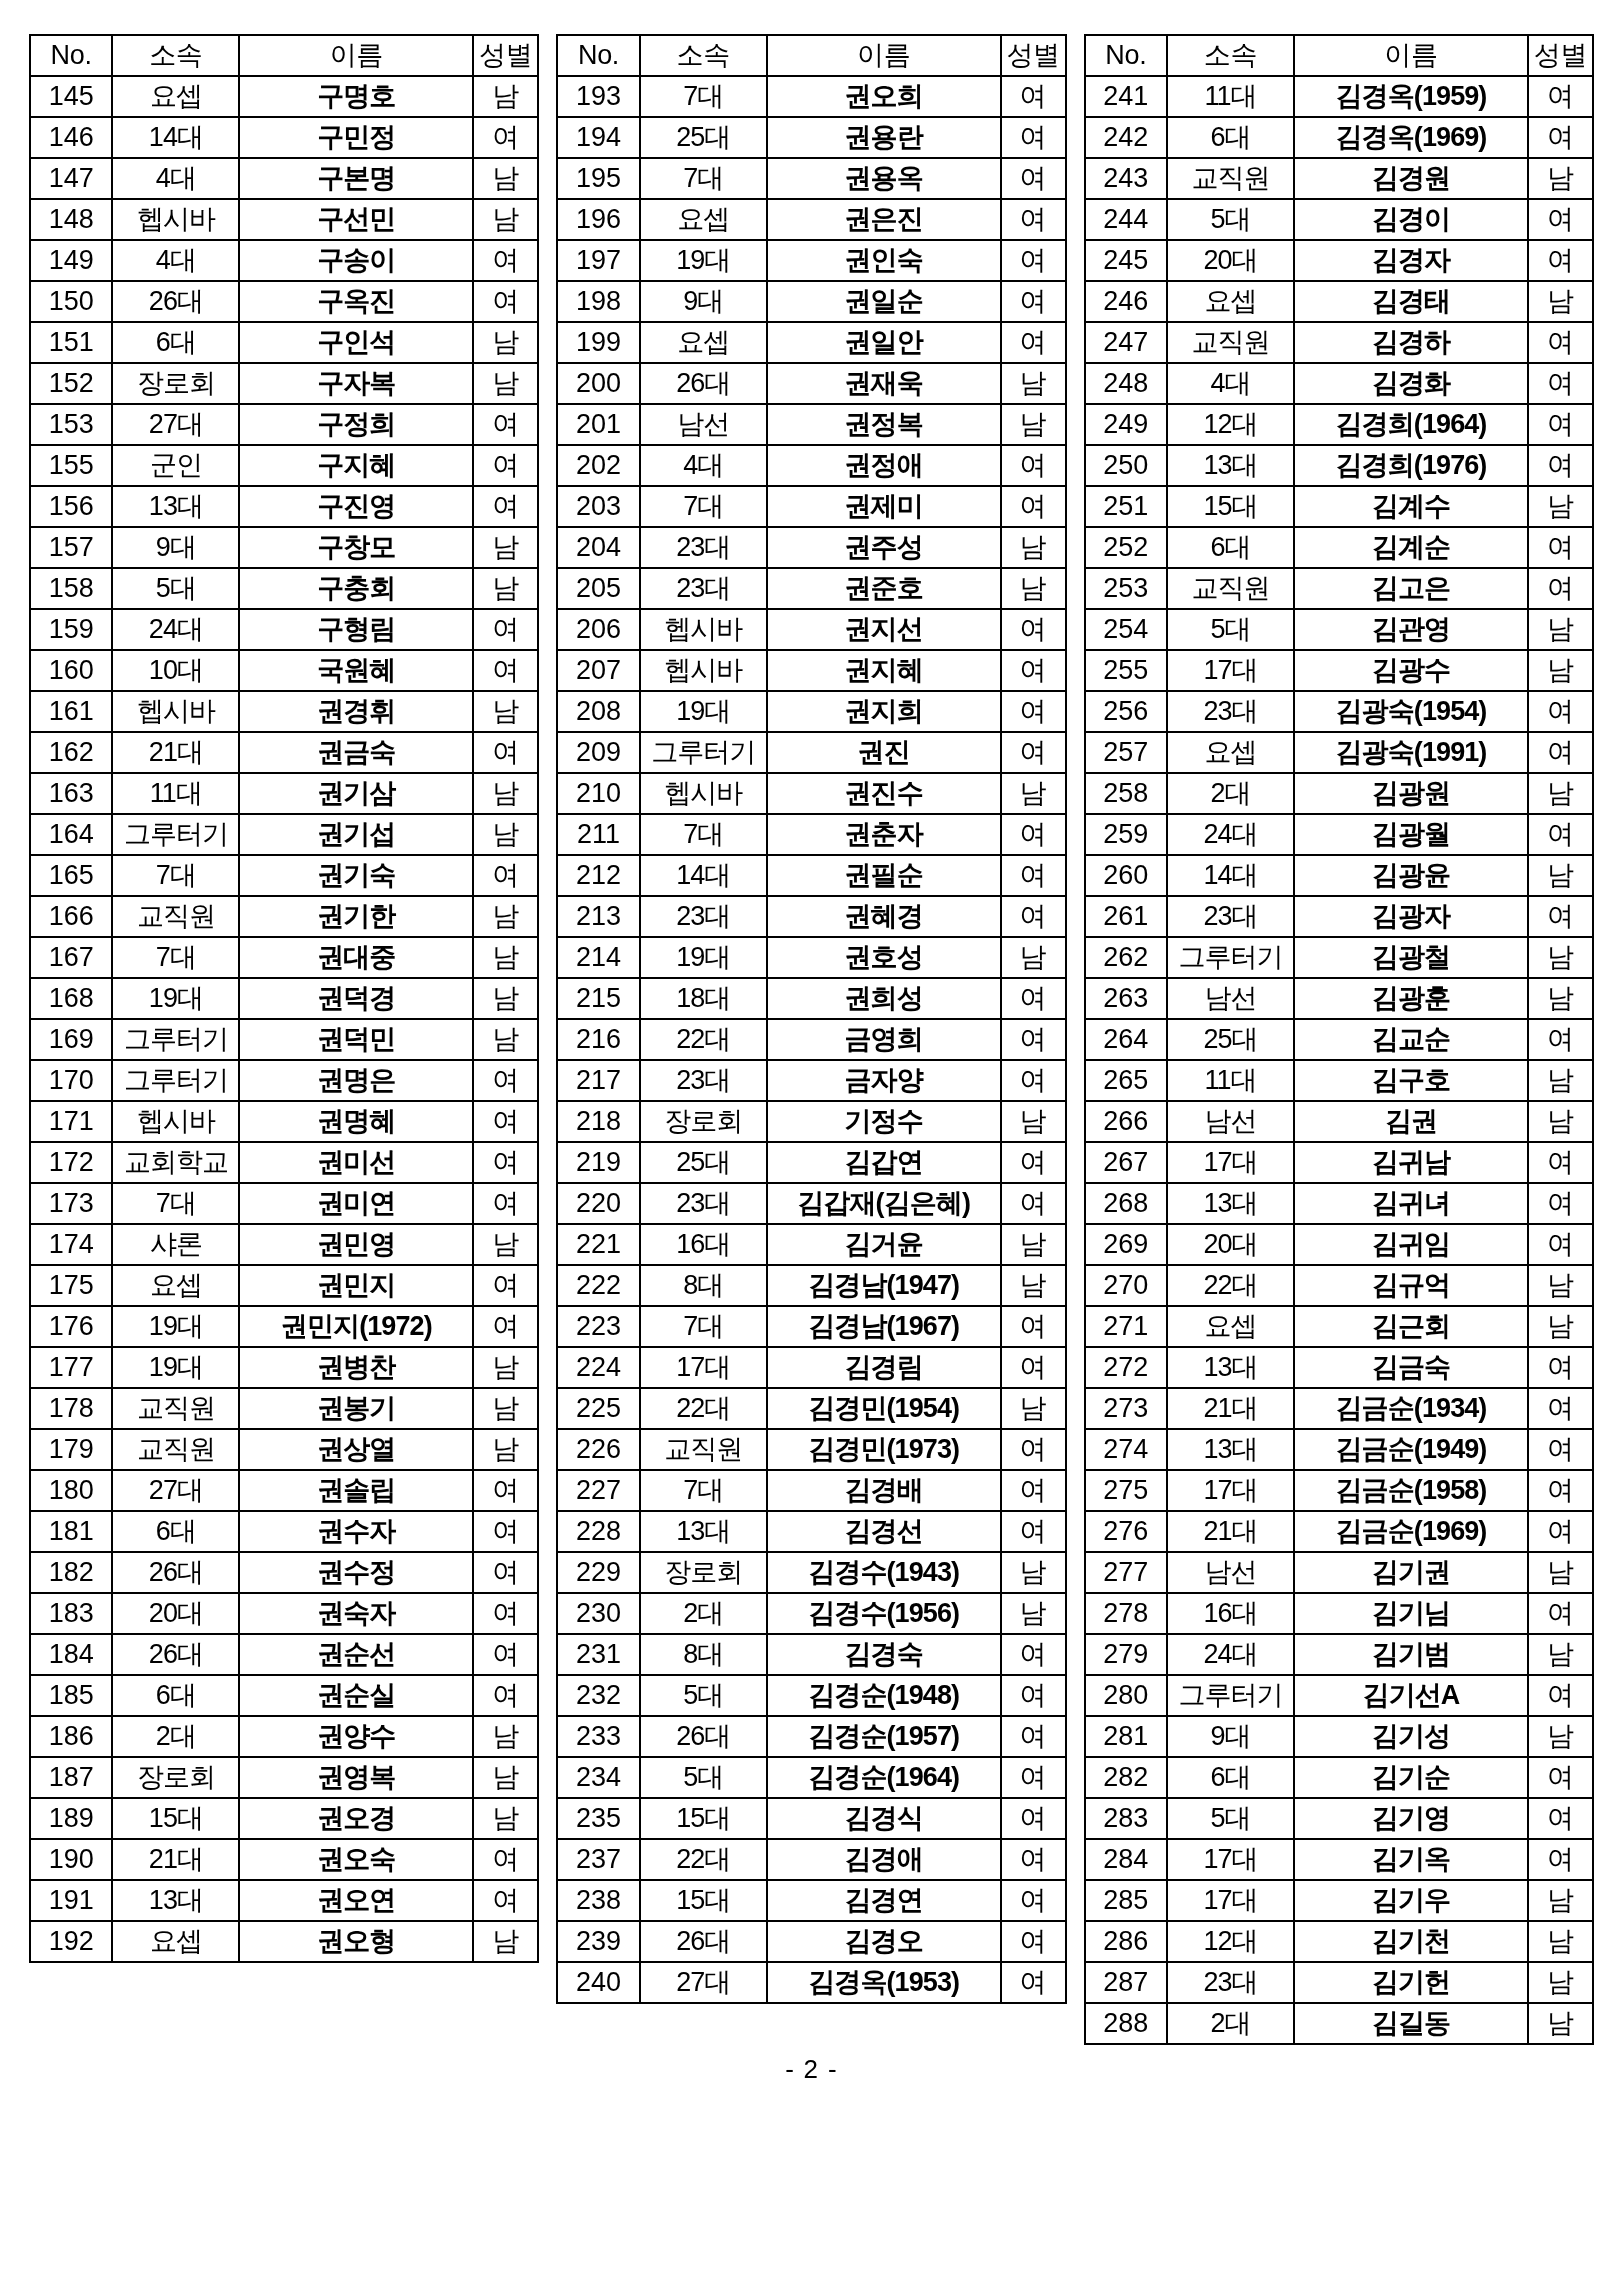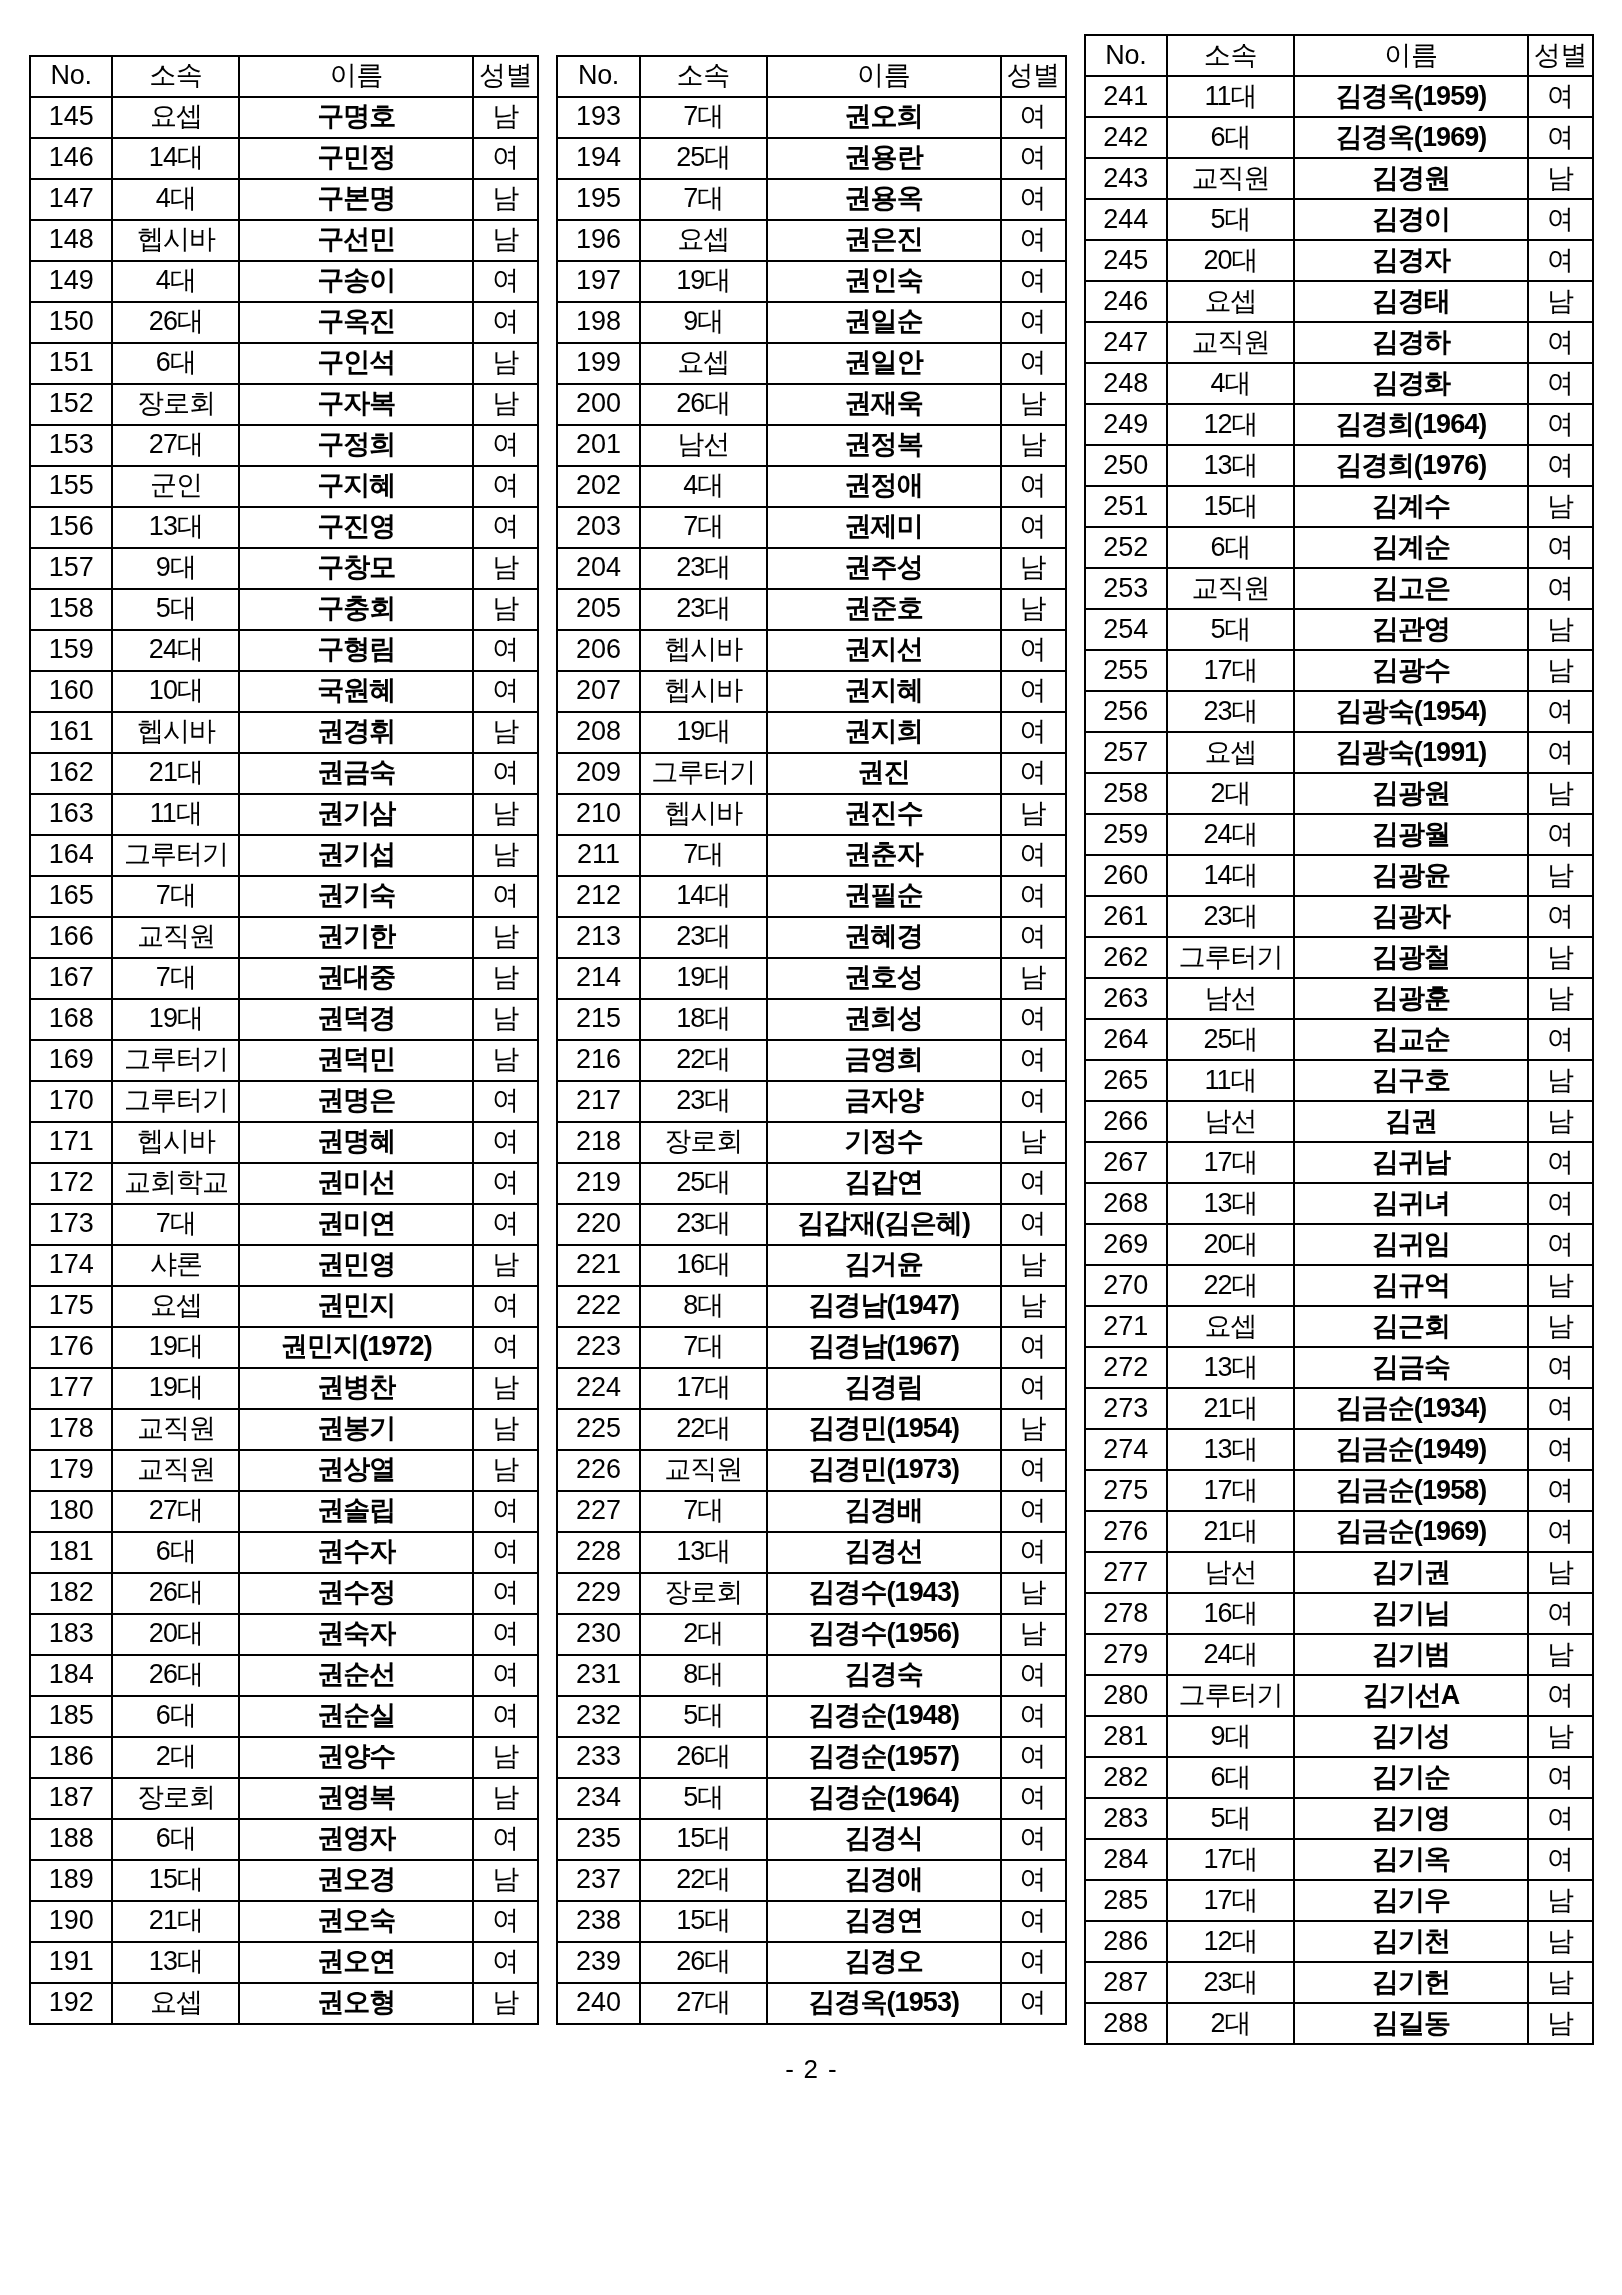--- a/index.html
+++ b/index.html
@@ -18,21 +18,21 @@
     height: 2295px;
     box-sizing: border-box;
     padding: 34px 29px 0 29px;
     background: #ffffff;
     overflow: hidden;
   }
   .columns {
     display: flex;
     flex-direction: row;
     justify-content: space-between;
-    align-items: center;
+    align-items: flex-start;
     gap: 17px;
   }
   .col-block {
     flex: 1 1 0;
     min-width: 0;
   }
   table.roster {
     width: 100%;
     border-collapse: collapse;
     table-layout: fixed;
@@ -352,26 +352,20 @@
               <td class="name">권양수</td>
               <td class="sex">남</td>
             </tr>
             <tr>
               <td class="num">187</td>
               <td class="dept">장로회</td>
               <td class="name">권영복</td>
               <td class="sex">남</td>
             </tr>
             <tr>
-              <td class="num">188</td>
-              <td class="dept">6대</td>
-              <td class="name">권영자</td>
-              <td class="sex">여</td>
-            </tr>
-            <tr>
               <td class="num">189</td>
               <td class="dept">15대</td>
               <td class="name">권오경</td>
               <td class="sex">남</td>
             </tr>
             <tr>
               <td class="num">190</td>
               <td class="dept">21대</td>
               <td class="name">권오숙</td>
               <td class="sex">여</td>

